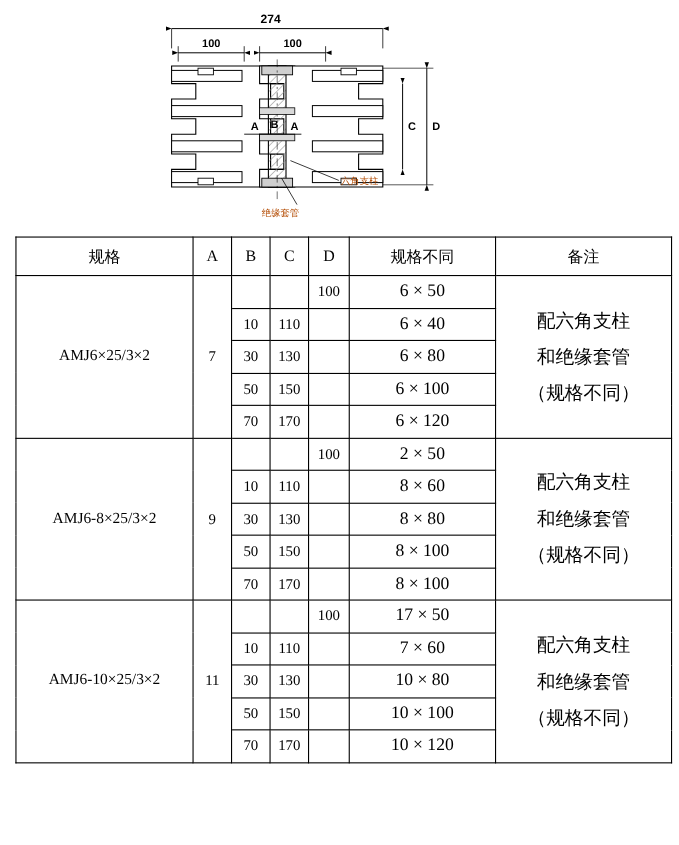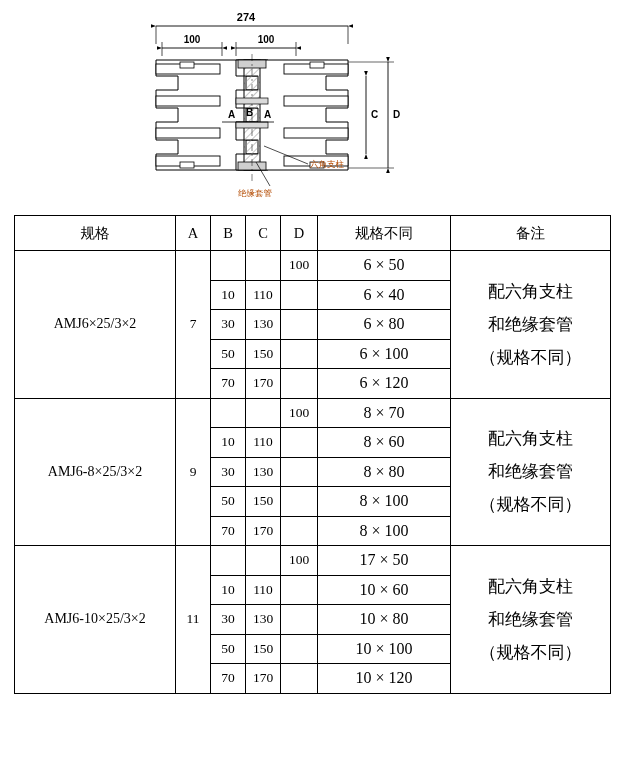--- a/index.html
+++ b/index.html
@@ -255,21 +255,21 @@
         </tr>
       </tbody>
 
       <tbody>
         <tr>
           <td class="col-spec" rowspan="5">AMJ6-8×25/3×2</td>
           <td class="col-a" rowspan="5">9</td>
           <td class="col-b bcell"></td>
           <td class="col-c"></td>
           <td class="col-d">100</td>
-          <td class="col-bus">8 × 70</td>
+          <td class="col-bus">2 × 50</td>
           <td class="col-remark" rowspan="5">
             <div class="remark-line">配六角支柱</div>
             <div class="remark-line">和绝缘套管</div>
             <div class="remark-line">（规格不同）</div>
           </td>
         </tr>
         <tr>
           <td class="col-b bcell">10</td>
           <td class="col-c">110</td>
           <td class="col-d"></td>
@@ -306,21 +306,21 @@
           <td class="col-remark" rowspan="5">
             <div class="remark-line">配六角支柱</div>
             <div class="remark-line">和绝缘套管</div>
             <div class="remark-line">（规格不同）</div>
           </td>
         </tr>
         <tr>
           <td class="col-b bcell">10</td>
           <td class="col-c">110</td>
           <td class="col-d"></td>
-          <td class="col-bus">10 × 60</td>
+          <td class="col-bus">7 × 60</td>
         </tr>
         <tr>
           <td class="col-b bcell">30</td>
           <td class="col-c">130</td>
           <td class="col-d"></td>
           <td class="col-bus">10 × 80</td>
         </tr>
         <tr>
           <td class="col-b bcell">50</td>
           <td class="col-c">150</td>

